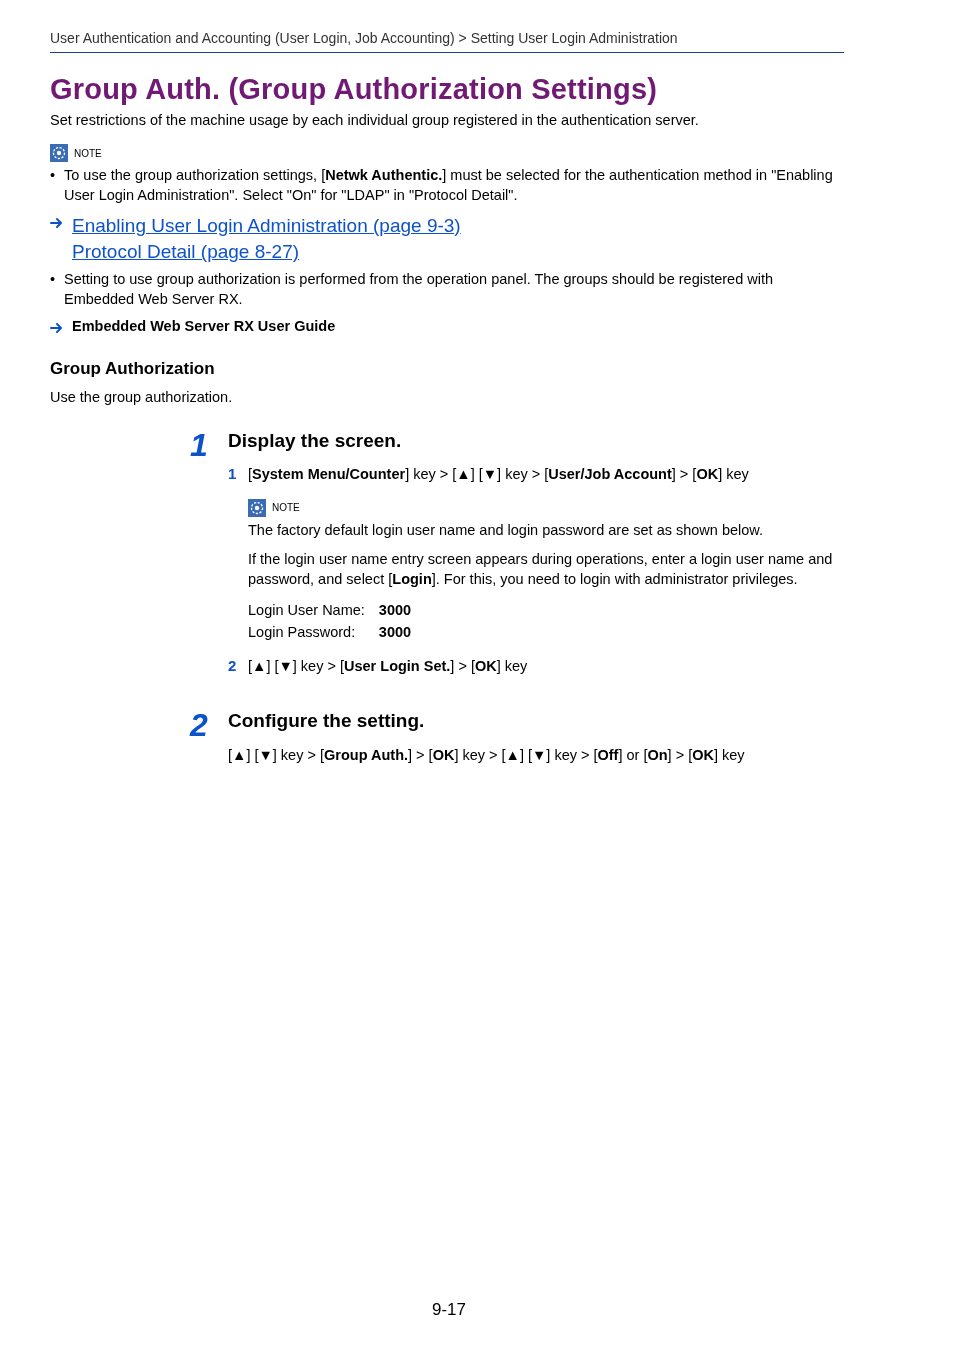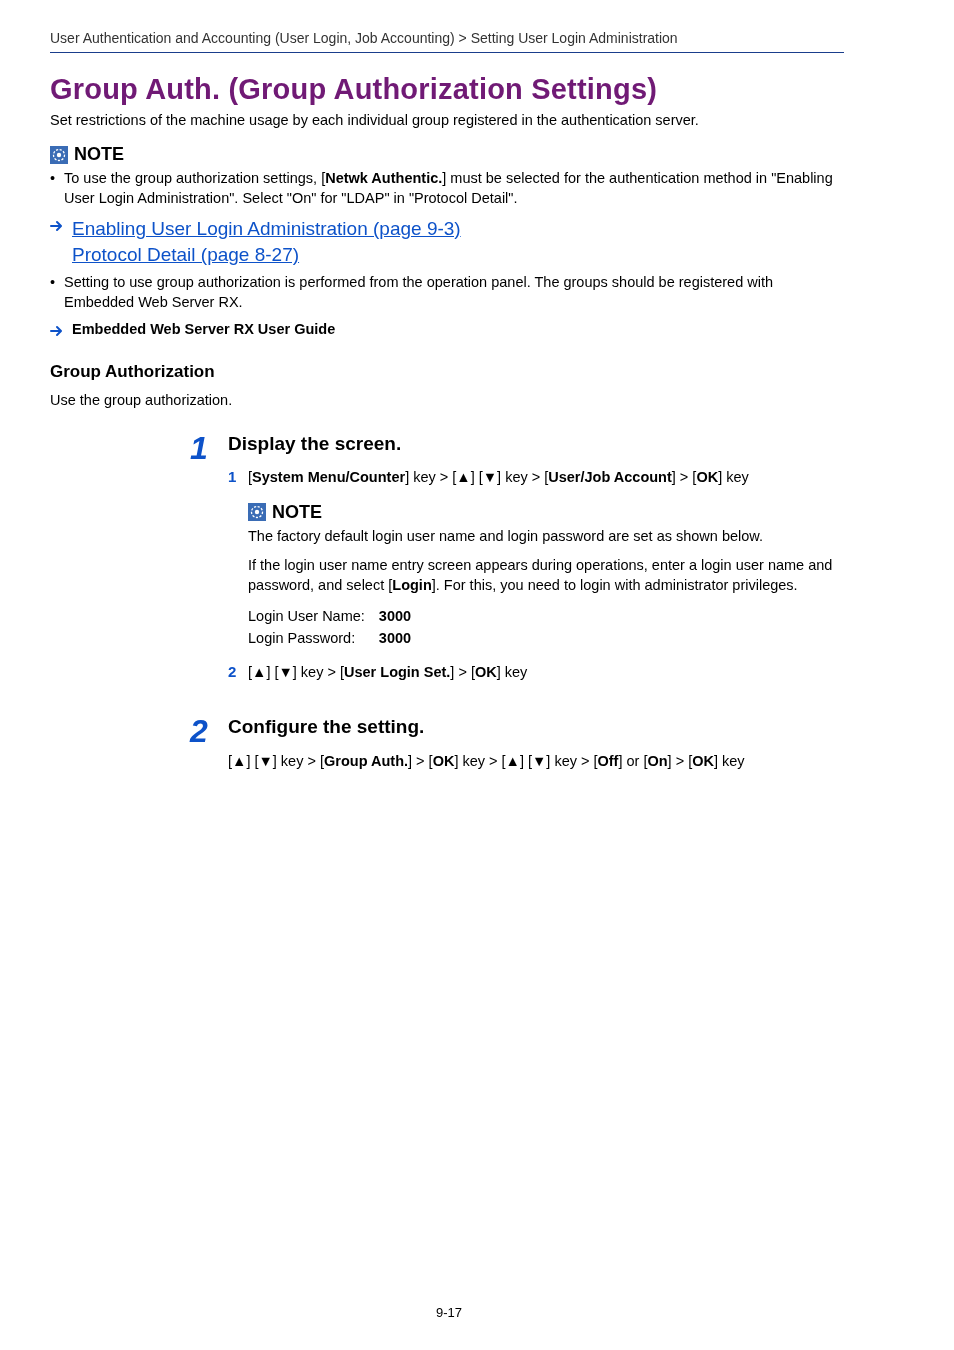--- a/index.html
+++ b/index.html
@@ -41,22 +41,22 @@
     align-items: center;
     gap: 6px;
     margin-bottom: 4px;
   }
   .note-icon {
     width: 18px;
     height: 18px;
     flex: 0 0 auto;
   }
   .note-label {
-    font-weight: bold;
-    font-size: 18px;
+    font-weight: normal;
+    font-size: 10px;
   }
   ul.bullets {
     list-style: none;
     padding: 0;
     margin: 0 0 8px 0;
   }
   ul.bullets > li {
     font-size: 14.5px;
     line-height: 1.35;
     padding-left: 14px;
@@ -167,21 +167,21 @@
     vertical-align: top;
   }
   table.login-tbl td.lbl { font-weight: normal; }
   table.login-tbl td.val { font-weight: bold; }
   .page-num {
     position: absolute;
     bottom: 30px;
     left: 4px;
     right: 0;
     text-align: center;
-    font-size: 13px;
+    font-size: 17px;
   }
 </style>
 </head>
 <body>
 
 <div class="page">
 
   <div class="breadcrumb">User Authentication and Accounting (User Login, Job Accounting) &gt; Setting User Login Administration</div>
 
   <h1 class="main-title">Group Auth. (Group Authorization Settings)</h1>

